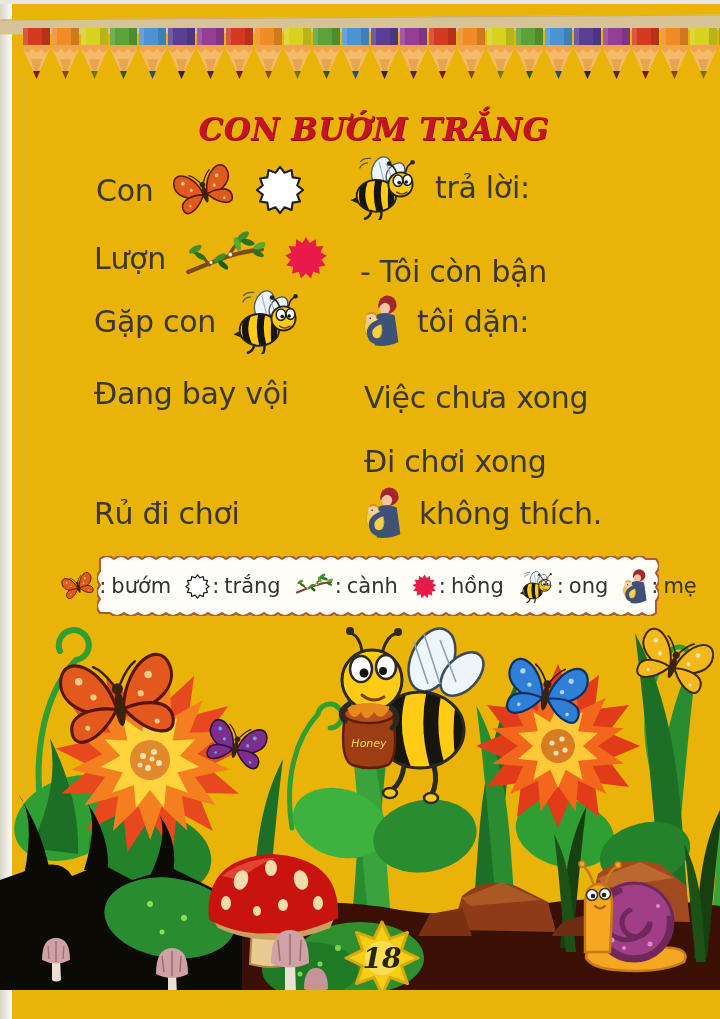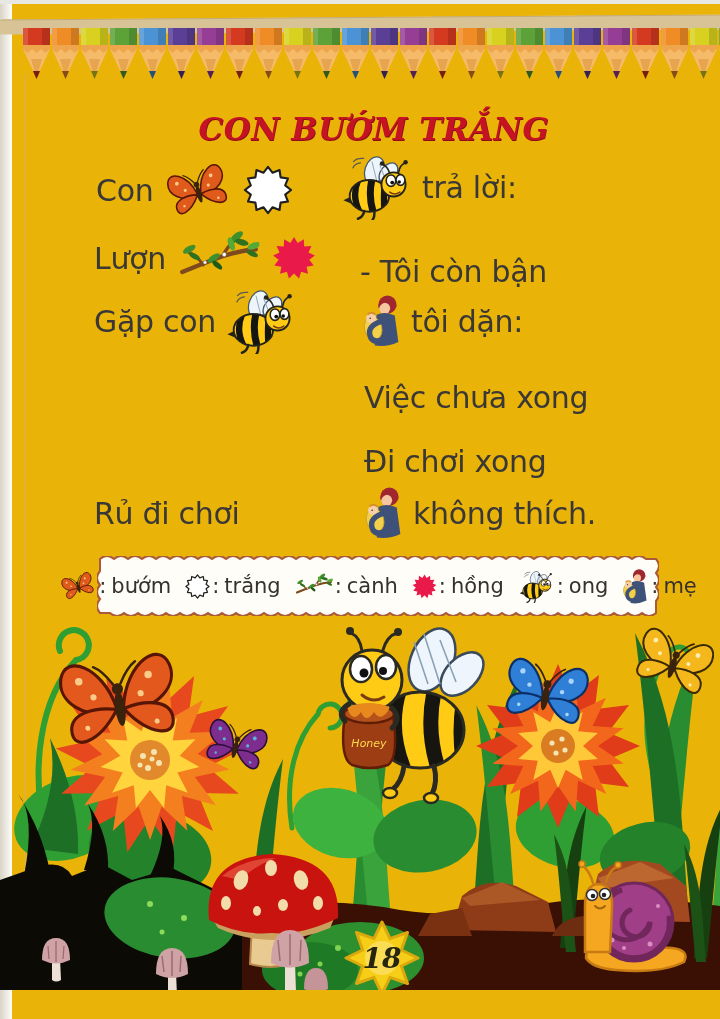--- a/index.html
+++ b/index.html
@@ -20,21 +20,21 @@
   .pencil-row{position:absolute;left:22px;top:24px;width:705px;height:52px;
     display:flex;gap:0;overflow:hidden;}
   .pencil{width:29px;height:52px;flex:0 0 29px;}
   
   .title{position:absolute;left:0;top:86px;width:720px;text-align:center;
     transform:translateX(14px);
     font-family:"DejaVu Serif","Liberation Serif",serif;
     font-style:italic;font-weight:700;font-size:31px;letter-spacing:.5px;
     color:#c41322;text-shadow:.6px .6px 0 #8c0c18;}
   
-  .poem-line{position:absolute;display:flex;align-items:center;gap:9px;
+  .poem-line{position:absolute;display:flex;align-items:center;gap:15px;
     font-size:30px;color:#3a3836;letter-spacing:-.3px;white-space:nowrap;}
   .ic{flex:0 0 auto;display:block;}
   .ic-bfly{width:72px;height:56px;transform:rotate(-16deg);}
   .ic-bfly-sm{width:66px;height:52px;transform:rotate(-16deg);}
   .ic-splat{width:50px;height:50px;}
   .ic-splat-sm{width:44px;height:44px;}
   .ic-branch{width:88px;height:56px;}
   .ic-bee{width:72px;height:66px;}
   .ic-mom{width:40px;height:54px;}
   
@@ -419,25 +419,28 @@
     <svg class="ic ic-splat-sm" viewBox="0 0 50 50">
         <path class="splat-red" stroke="none" d="M25.0,1.0L29.2,8.0L36.2,3.7L36.6,11.9L44.8,11.4L41.4,18.8L48.8,22.1L42.4,27.1L47.4,33.5L39.4,34.9L40.9,43.0L33.1,40.5L30.7,48.3L25.0,42.5L19.3,48.3L16.9,40.5L9.1,43.0L10.6,34.9L2.6,33.5L7.6,27.1L1.2,22.1L8.6,18.8L5.2,11.4L13.4,11.9L13.8,3.7L20.8,8.0Z" fill="#e91a4a"></path>
       </svg>
   </div>
   <div class="poem-line" style="left:94px;top:284px;">
     <span>Gặp con</span>
     <svg class="ic ic-bee" viewBox="0 0 112 104">
         <use href="#sym-bee"></use>
       </svg>
   </div>
+  <div class="poem-line" style="left:94px;top:372px;">
+    <span>Đang bay vội</span>
+  </div>
   <div class="poem-line" style="left:94px;top:492px;justify-content:center;">
     <span>Rủ đi chơi</span>
   </div>
 
-  <div class="poem-line" style="left:341px;top:150px;">
+  <div class="poem-line" style="left:348px;top:150px;">
     <svg class="ic ic-bee" viewBox="0 0 112 104">
         <use href="#sym-bee"></use>
       </svg>
     <span>trả lời:</span>
   </div>
   <div class="poem-line" style="left:360px;top:250px;text-align:center;">
     <span>- Tôi còn bận</span>
   </div>
   <div class="poem-line" style="left:362px;top:290px;">
     <svg class="ic ic-mom" viewBox="0 0 44 58">

